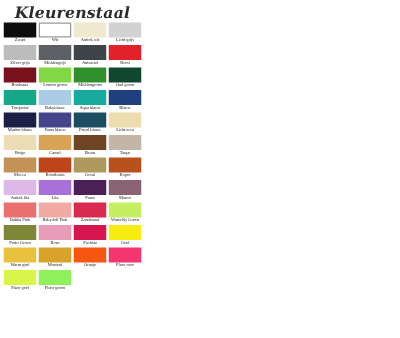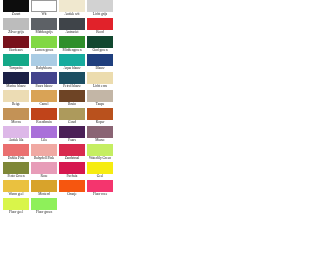--- a/index.html
+++ b/index.html
@@ -67,20 +67,21 @@
     letter-spacing: -0.05px;
   }
   .cell.empty .swatch { visibility: hidden; }
   .cell.empty .caption { visibility: hidden; }
 </style>
 </head>
 <body>
 
 <div id="sheet">
 
+  <div id="title">Kleurenstaal</div>
 
   <div id="grid">
       <div class="row">
         <div class="cell">
           <div class="swatch" style="background: rgb(13, 13, 13);"></div>
           <div class="caption">Zwart</div>
         </div>
         <div class="cell">
           <div class="swatch outlined" style="background: rgb(255, 255, 255);"></div>
           <div class="caption">Wit</div>

